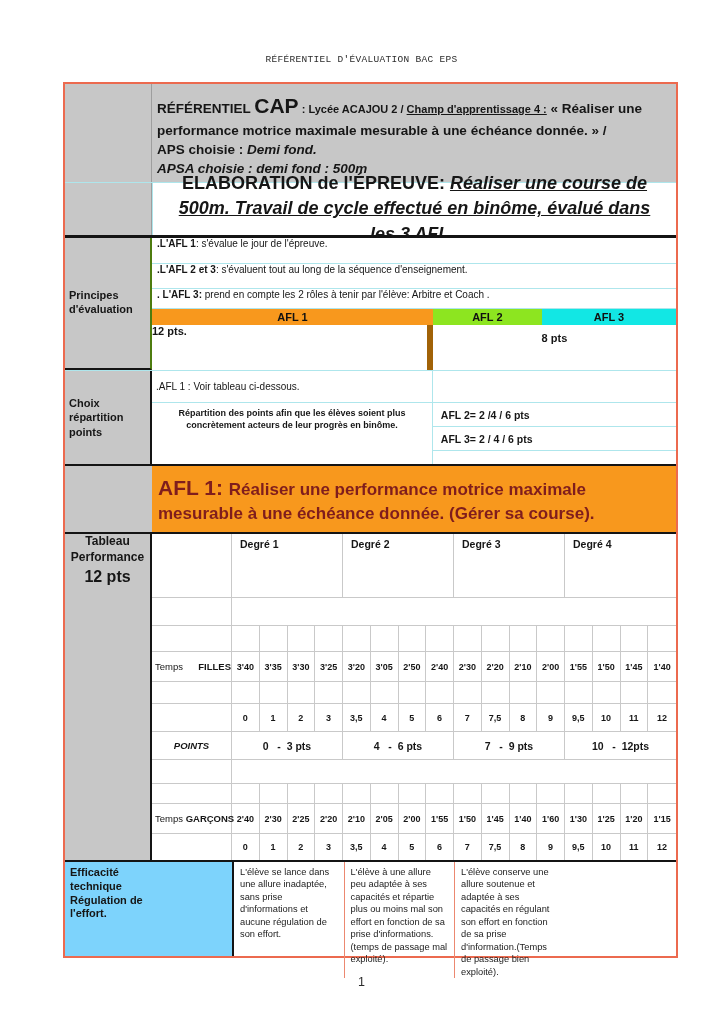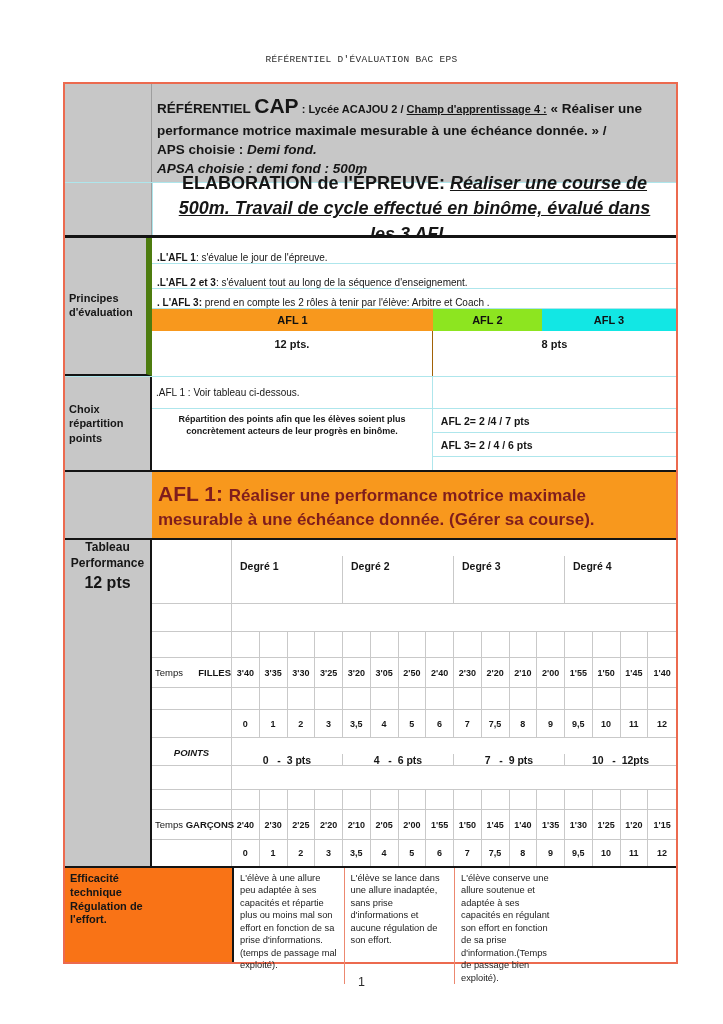--- a/index.html
+++ b/index.html
@@ -39,40 +39,40 @@
   .elab {
     background:#fff; border-left:1px solid #aee6ec;
     display:flex; align-items:center; justify-content:center; text-align:center;
     font-weight:bold; font-size:18px; line-height:1.4; padding:0 16px;
   }
   .elab-quote { font-style:italic; text-decoration:underline; }
 
   
   .r-principes { border-bottom:1px solid #aee6ec; }
   .r-principes .lcol {
-    border-right:6px solid #4d7c0f; border-bottom:2px solid #141414;
+    border-right:2px solid #4d7c0f; border-bottom:2px solid #141414;
     display:flex; align-items:center; justify-content:flex-start; padding-left:4px;
     font-weight:bold; font-size:11px; line-height:1.25;
   }
   .p-row {
-    display:flex; align-items:flex-end; padding-left:5px;
+    display:flex; align-items:flex-start; padding-left:5px;
     font-size:10px; border-bottom:1px solid #aee6ec; background:#fff;
   }
   .p-row .lead { font-weight:bold; white-space:pre; }
   .p-r1 { height:26px; } .p-r2 { height:25px; } .p-r3 { height:20px; }
-  .afl-bar { display:flex; height:22px; }
+  .afl-bar { display:flex; height:16px; }
   .afl-bar > div {
     display:flex; align-items:center; justify-content:center;
     font-weight:bold; font-size:11px; color:#111;
   }
   .afl-bar > div:nth-child(1) { width:53.6%; }
   .afl-bar > div:nth-child(2) { width:20.8%; }
   .afl-bar > div:nth-child(3) { width:25.6%; }
   .pts-row { display:flex; height:45px; font-weight:bold; font-size:11px; }
-  .pts-left { width:53.6%; border-right:1px solid #a16207; text-align:center; padding-top:7px; }
+  .pts-left { width:53.6%; border-right:6px solid #a16207; text-align:left; }
   .pts-right { flex:1; text-align:center; padding-top:7px; }
 
   
   .r-voirchoix { height:95px; border-bottom:2px solid #141414; }
   .r-voirchoix .lcol {
     border-right:2px solid #141414;
     display:flex; align-items:center; padding-left:4px;
     font-weight:bold; font-size:11px; line-height:1.3;
   }
   .vc { display:flex; flex-direction:column; background:#fff; }
@@ -105,33 +105,33 @@
   .perf { display:flex; flex-direction:column; background:#fff; }
   .prow { display:grid; grid-template-columns:80px 1fr; border-bottom:1px solid #c9c9c9; }
   .prow:last-child { border-bottom:none; }
   .plabel {
     border-right:1px solid #c9c9c9; display:flex; align-items:center;
     font-size:9.5px; padding-left:3px; white-space:pre;justify-content:space-between;
   }
   .plabel.ctr { justify-content:center; padding-left:0; font-style:italic; font-weight:bold; }
   .cells16, .cells4 { display:grid; }
   .cells16 { grid-template-columns:repeat(16,1fr); }
-  .cells4 { grid-template-columns:repeat(4,1fr);margin-top:16px; }
+  .cells4 { grid-template-columns:repeat(4,1fr); }
   .cells16 > div, .cells4 > div { border-right:1px solid #c9c9c9; display:flex; align-items:center; justify-content:center; }
   .cells16 > div:last-child, .cells4 > div:last-child { border-right:none; }
   .degre-cell { align-items:flex-start !important; justify-content:flex-start !important; padding:4px 0 0 8px; font-weight:bold; font-size:10.5px; }
   .num { font-weight:bold; font-size:9px; }
   .range-cell { font-weight:bold; font-size:10.5px; white-space:pre; }
   .h64{height:64px;} .h30{height:30px;} .h28{height:28px;} .h26{height:26px;}
   .h24{height:24px;} .h22{height:22px;} .h20{height:20px;}
 
   
   .r-eff { height:94px; }
   .eff-l {
-    flex:0 0 169px; background:#f97316; border-right:2px solid #141414;
+    flex:0 0 169px; background:#7dd3fc; border-right:2px solid #141414;
     padding:4px 0 0 5px; font-weight:bold; font-size:11px; line-height:1.25;
   }
   .eff-l .wrap { width:88px; }
   .eff-cells { flex:1; display:grid; grid-template-columns:repeat(4,1fr); background:#fff; }
   .eff-cells > div {
     border-right:1px solid #ec8870; padding:4px 6px 0 6px;
     font-size:9.3px; line-height:1.34; color:#222;
   }
   .eff-cells > div:last-child { border-right:none; }
 
@@ -192,21 +192,21 @@
     <div class="row r-voirchoix">
       <div class="lcol">Choix répartition points</div>
       <div class="content vc">
         <div class="voir-row">
           <div class="voir-cell">.AFL 1 : Voir tableau ci-dessous.</div>
           <div></div>
         </div>
         <div class="choix-row">
           <div class="choix-desc">Répartition des points afin que les élèves soient plus concrètement  acteurs de leur progrès en binôme.</div>
           <div class="choix-right">
-            <div class="afl-pts">AFL 2= 2 /4 / 7 pts</div>
+            <div class="afl-pts">AFL 2= 2 /4 / 6 pts</div>
             <div class="afl-pts">AFL 3= 2 / 4 / 6 pts</div>
             <div></div>
           </div>
         </div>
       </div>
     </div>
 
     <div class="row r-banner">
       <div class="lcol"></div>
       <div class="content banner">
@@ -369,21 +369,21 @@
               <div class="num">2'30</div>
               <div class="num">2'25</div>
               <div class="num">2'20</div>
               <div class="num">2'10</div>
               <div class="num">2'05</div>
               <div class="num">2'00</div>
               <div class="num">1'55</div>
               <div class="num">1'50</div>
               <div class="num">1'45</div>
               <div class="num">1'40</div>
-              <div class="num">1'35</div>
+              <div class="num">1'60</div>
               <div class="num">1'30</div>
               <div class="num">1'25</div>
               <div class="num">1'20</div>
               <div class="num">1'15</div>
             </div>
         </div>
 
         <div class="prow h26">
           <div class="plabel"></div>
           <div class="cells16">
@@ -407,22 +407,22 @@
         </div>
 
       </div>
     </div>
 
     <div class="row r-eff">
       <div class="eff-l">
         <div class="wrap">Efficacité technique Régulation de l'effort.</div>
       </div>
       <div class="eff-cells">
+          <div class="eff-cell">L'élève se lance dans une allure inadaptée, sans prise d'informations et aucune régulation de son effort.</div>
           <div class="eff-cell">L'élève à une allure peu adaptée à ses capacités et répartie plus ou moins mal son effort en fonction de sa prise d'informations.(temps de passage mal exploité).</div>
-          <div class="eff-cell">L'élève se lance dans une allure inadaptée, sans prise d'informations et aucune régulation de son effort.</div>
           <div class="eff-cell">L'élève conserve une allure soutenue et adaptée à ses capacités en régulant son effort en fonction de sa prise d'information.(Temps de passage bien exploité).</div>
         </div>
     </div>
 
   </div>
 
   <div class="page-num">1</div>
 
 </div>
 

